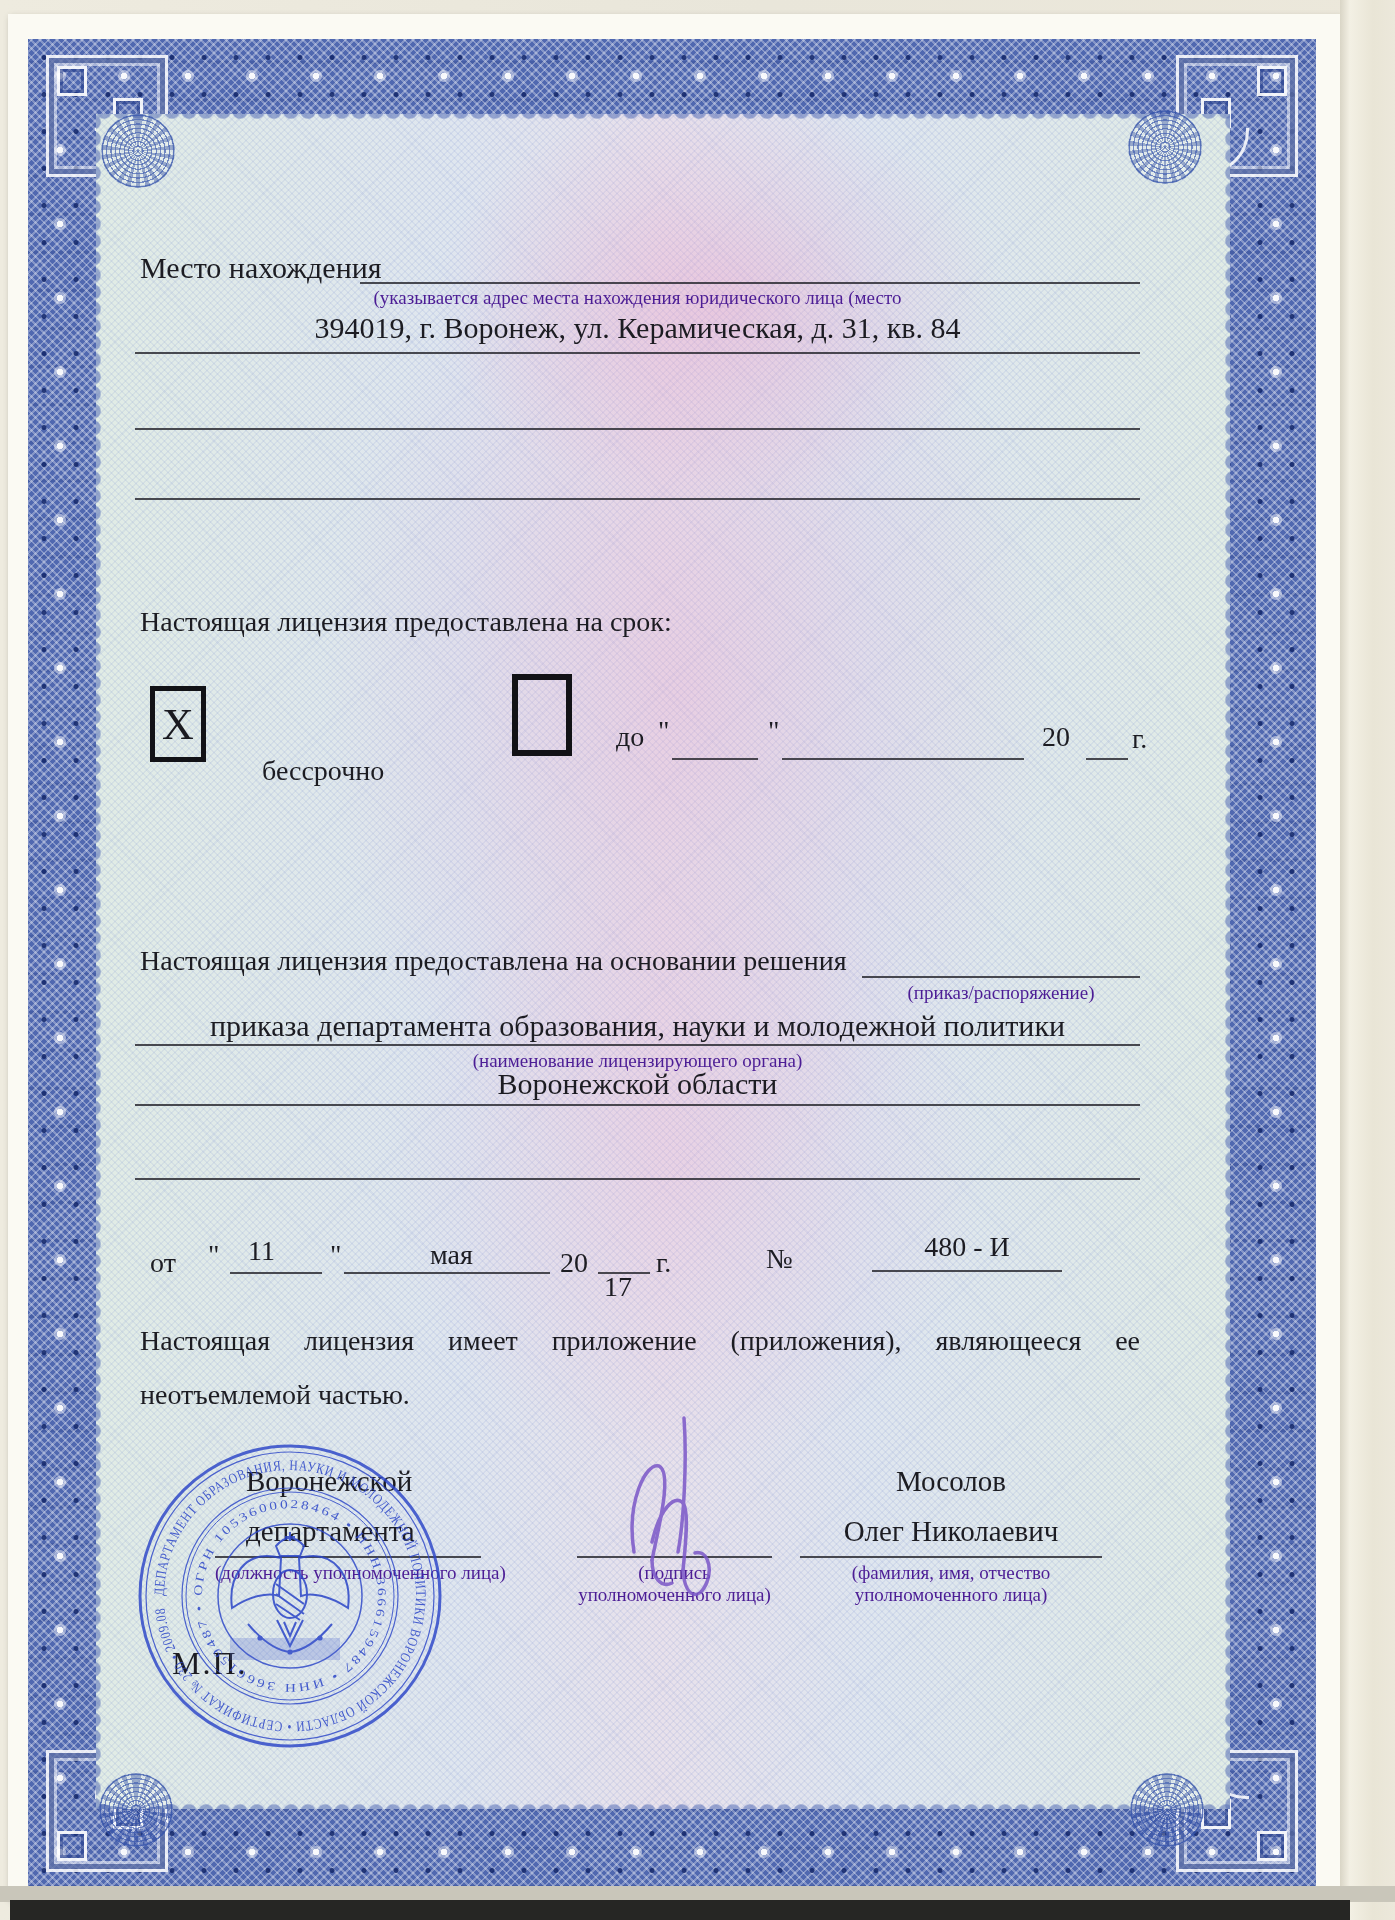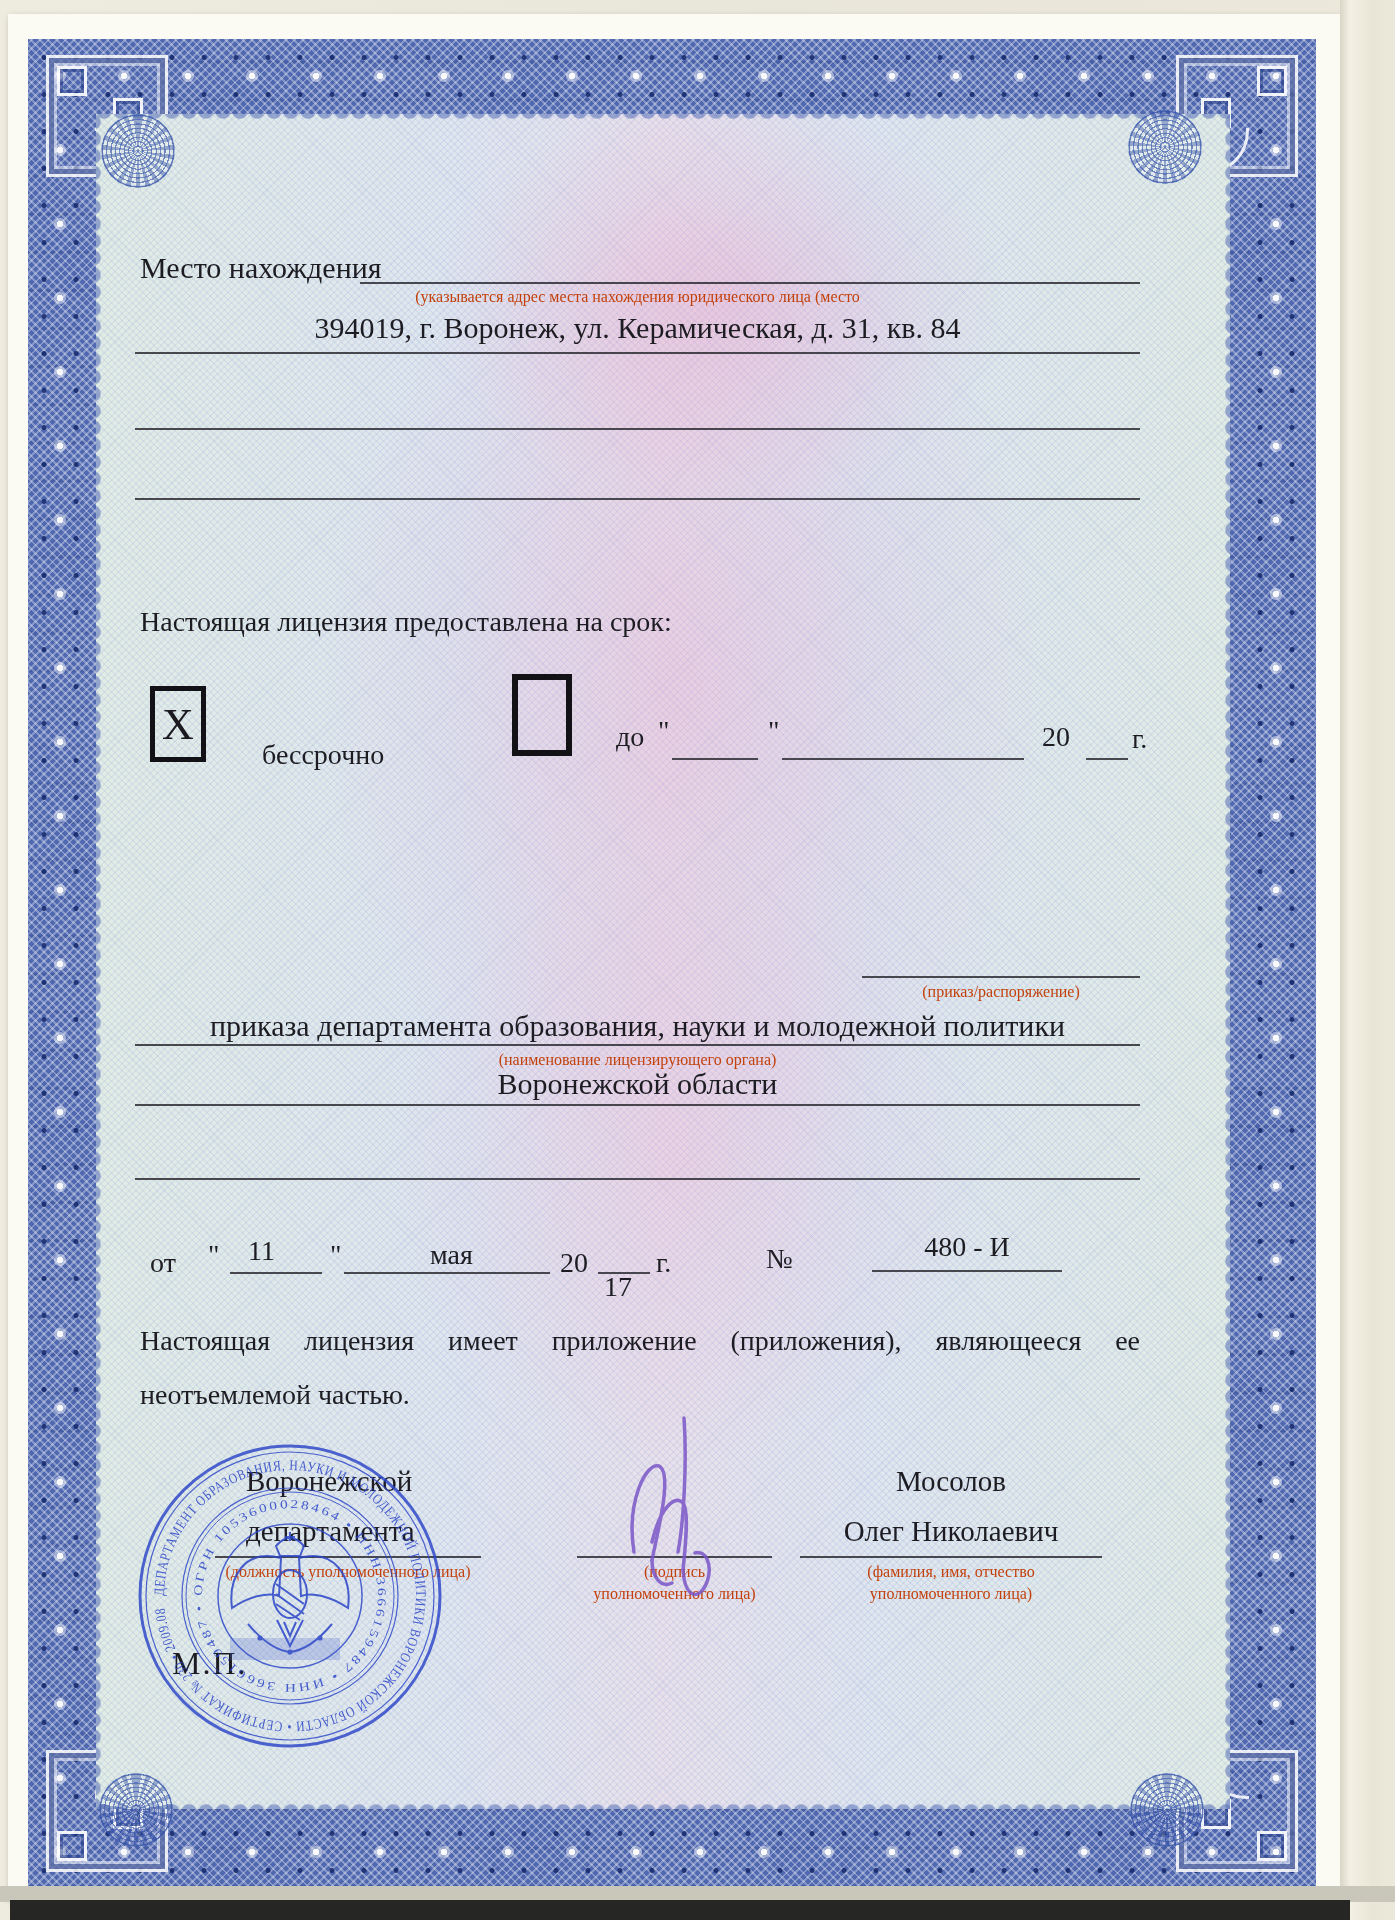--- a/index.html
+++ b/index.html
@@ -55,21 +55,21 @@
     position:absolute;width:74px;height:74px;border-radius:50%;opacity:.88;
     background:
       repeating-radial-gradient(circle at 50% 50%, rgba(56,86,173,.75) 0 1.2px, transparent 1.2px 4.4px),
       repeating-conic-gradient(from 0deg, rgba(44,72,160,.45) 0deg 8deg, rgba(255,255,255,.22) 8deg 16deg);
     box-shadow:inset 0 0 0 2px rgba(52,82,170,.45);
   }
   
   .content{position:absolute;inset:0;}
   .t{position:absolute;font-size:28px;line-height:1.2;white-space:nowrap;color:#1c1c22;}
   .big{font-size:30px;}
-  .hint{font-size:16px;color:#c2410c;}
+  .hint{font-size:19px;color:#4c1d95;}
   .center{text-align:center;}
   .line{position:absolute;height:0;border-bottom:2px solid rgba(45,45,52,.85);}
   .cb{position:absolute;border:5px solid #121216;}
   .cb .mark{position:absolute;inset:0;display:flex;align-items:center;justify-content:center;
     font-size:44px;color:#1a1a20;}
   .jus{white-space:normal;text-align:justify;text-align-last:justify;}
   .mp{font-size:32px;letter-spacing:2px;text-align:right;}
   .scan-strip-right{position:absolute;left:1340px;top:0;width:55px;height:1920px;
     background:linear-gradient(90deg,#d9d5c6 0,#f3f0e4 18%,#e9e5d6 60%,#ece8db 100%);}
   .bottom-shadow{position:absolute;left:0;top:1886px;width:1395px;height:16px;background:#c9c6ba;}
@@ -121,31 +121,32 @@
   <div class="t hint center" style="left:135px;top:287px;width:1005px;">(указывается адрес места нахождения  юридического лица (место</div>
   <div class="t big center" style="left:135px;top:310px;width:1005px;">394019, г. Воронеж, ул. Керамическая, д. 31, кв. 84</div>
   <div class="line" style="left:135px;top:352px;width:1005px;"></div>
   <div class="line" style="left:135px;top:428px;width:1005px;"></div>
   <div class="line" style="left:135px;top:498px;width:1005px;"></div>
 
   <div class="t" style="left:140px;top:605px;">Настоящая лицензия предоставлена на срок:</div>
   <div class="cb" style="left:150px;top:686px;width:46px;height:66px;">
     <span class="mark">X</span>
   </div>
-  <div class="t" style="left:262px;top:738px;">бессрочно</div>
+  <div class="t" style="left:262px;top:754px;">бессрочно</div>
   <div class="cb" style="left:512px;top:674px;width:48px;height:70px;border-width:6px;"></div>
   <div class="t" style="left:616px;top:720px;">до</div>
   <div class="t" style="left:658px;top:714px;">"</div>
   <div class="line" style="left:672px;top:758px;width:86px;"></div>
   <div class="t" style="left:768px;top:714px;">"</div>
   <div class="line" style="left:782px;top:758px;width:242px;"></div>
   <div class="t" style="left:1042px;top:720px;">20</div>
   <div class="line" style="left:1086px;top:758px;width:42px;"></div>
   <div class="t" style="left:1132px;top:722px;">г.</div>
 
+  <div class="t" style="left:140px;top:944px;">Настоящая лицензия предоставлена на основании решения</div>
   <div class="line" style="left:862px;top:976px;width:278px;"></div>
   <div class="t hint center" style="left:862px;top:982px;width:278px;">(приказ/распоряжение)</div>
   <div class="t big center" style="left:135px;top:1008px;width:1005px;">приказа департамента образования, науки и молодежной политики</div>
   <div class="line" style="left:135px;top:1044px;width:1005px;"></div>
   <div class="t big center" style="left:135px;top:1066px;width:1005px;">Воронежской области</div>
   <div class="t hint center" style="left:135px;top:1050px;width:1005px;">(наименование лицензирующего органа)</div>
   <div class="line" style="left:135px;top:1104px;width:1005px;"></div>
   <div class="line" style="left:135px;top:1178px;width:1005px;"></div>
 
   <div class="t" style="left:150px;top:1246px;">от</div>

